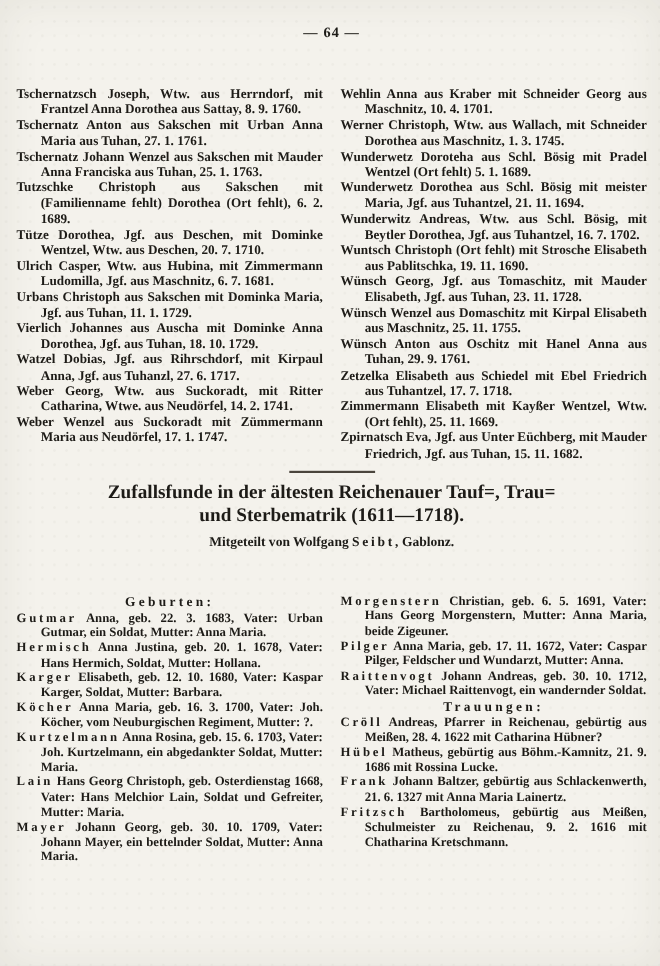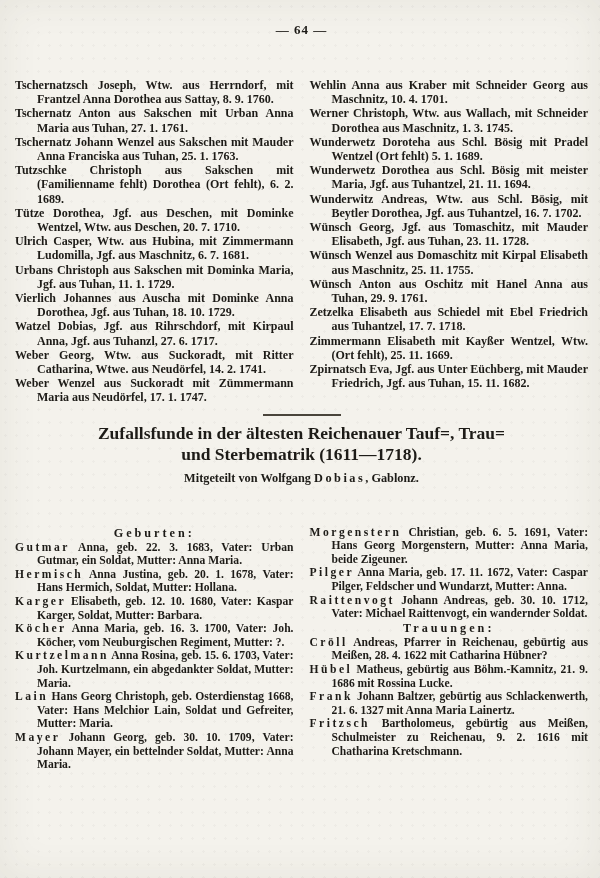--- a/index.html
+++ b/index.html
@@ -88,37 +88,38 @@
       <p class="entry">Watzel Dobias, Jgf. aus Rihrschdorf, mit Kirpaul Anna, Jgf. aus Tuhanzl, 27. 6. 1717.</p>
       <p class="entry">Weber Georg, Wtw. aus Suckoradt, mit Ritter Catharina, Wtwe. aus Neudörfel, 14. 2. 1741.</p>
       <p class="entry">Weber Wenzel aus Suckoradt mit Zümmermann Maria aus Neudörfel, 17. 1. 1747.</p>
     </div>
     <div class="col">
       <p class="entry">Wehlin Anna aus Kraber mit Schneider Georg aus Maschnitz, 10. 4. 1701.</p>
       <p class="entry">Werner Christoph, Wtw. aus Wallach, mit Schneider Dorothea aus Maschnitz, 1. 3. 1745.</p>
       <p class="entry">Wunderwetz Doroteha aus Schl. Bösig mit Pradel Wentzel (Ort fehlt) 5. 1. 1689.</p>
       <p class="entry">Wunderwetz Dorothea aus Schl. Bösig mit meister Maria, Jgf. aus Tuhantzel, 21. 11. 1694.</p>
       <p class="entry">Wunderwitz Andreas, Wtw. aus Schl. Bösig, mit Beytler Dorothea, Jgf. aus Tuhantzel, 16. 7. 1702.</p>
+      <p class="entry">Wuntsch Christoph (Ort fehlt) mit Strosche Elisabeth aus Pablitschka, 19. 11. 1690.</p>
       <p class="entry">Wünsch Georg, Jgf. aus Tomaschitz, mit Mauder Elisabeth, Jgf. aus Tuhan, 23. 11. 1728.</p>
       <p class="entry">Wünsch Wenzel aus Domaschitz mit Kirpal Elisabeth aus Maschnitz, 25. 11. 1755.</p>
       <p class="entry">Wünsch Anton aus Oschitz mit Hanel Anna aus Tuhan, 29. 9. 1761.</p>
       <p class="entry">Zetzelka Elisabeth aus Schiedel mit Ebel Friedrich aus Tuhantzel, 17. 7. 1718.</p>
       <p class="entry">Zimmermann Elisabeth mit Kayßer Wentzel, Wtw. (Ort fehlt), 25. 11. 1669.</p>
       <p class="entry">Zpirnatsch Eva, Jgf. aus Unter Eüchberg, mit Mauder Friedrich, Jgf. aus Tuhan, 15. 11. 1682.</p>
     </div>
   </div>
 
   <hr class="divider">
 
   <div class="article-title">
     <div>Zufallsfunde in der ältesten Reichenauer Tauf=, Trau=</div>
     <div>und Sterbematrik (1611—1718).</div>
   </div>
 
-  <div class="byline"><span>Mitgeteilt von Wolfgang </span><span class="sperr">Dobias</span><span>, Gablonz.</span></div>
+  <div class="byline"><span>Mitgeteilt von Wolfgang </span><span class="sperr">Seibt</span><span>, Gablonz.</span></div>
 
   <div class="columns bottom">
     <div class="col">
       <div class="subheading">Geburten:</div>
       <p class="entry"><span class="sperr">Gutmar</span> <span>Anna, geb. 22. 3. 1683, Vater: Urban Gutmar, ein Soldat, Mutter: Anna Maria.</span></p>
       <p class="entry"><span class="sperr">Hermisch</span> <span>Anna Justina, geb. 20. 1. 1678, Vater: Hans Hermich, Soldat, Mutter: Hollana.</span></p>
       <p class="entry"><span class="sperr">Karger</span> <span>Elisabeth, geb. 12. 10. 1680, Vater: Kaspar Karger, Soldat, Mutter: Barbara.</span></p>
       <p class="entry"><span class="sperr">Köcher</span> <span>Anna Maria, geb. 16. 3. 1700, Vater: Joh. Köcher, vom Neuburgischen Regiment, Mutter: ?.</span></p>
       <p class="entry"><span class="sperr">Kurtzelmann</span> <span>Anna Rosina, geb. 15. 6. 1703, Vater: Joh. Kurtzelmann, ein abgedankter Soldat, Mutter: Maria.</span></p>
       <p class="entry"><span class="sperr">Lain</span> <span>Hans Georg Christoph, geb. Osterdienstag 1668, Vater: Hans Melchior Lain, Soldat und Gefreiter, Mutter: Maria.</span></p>

